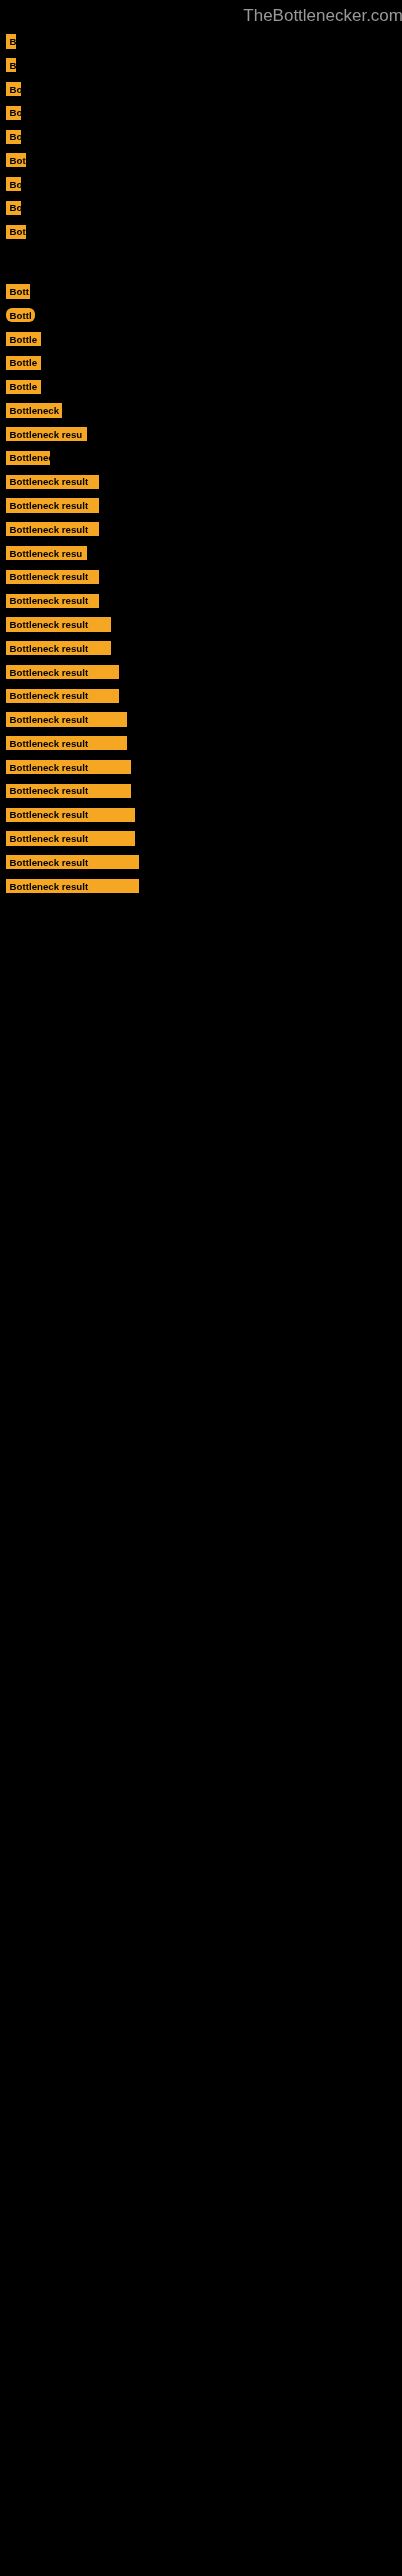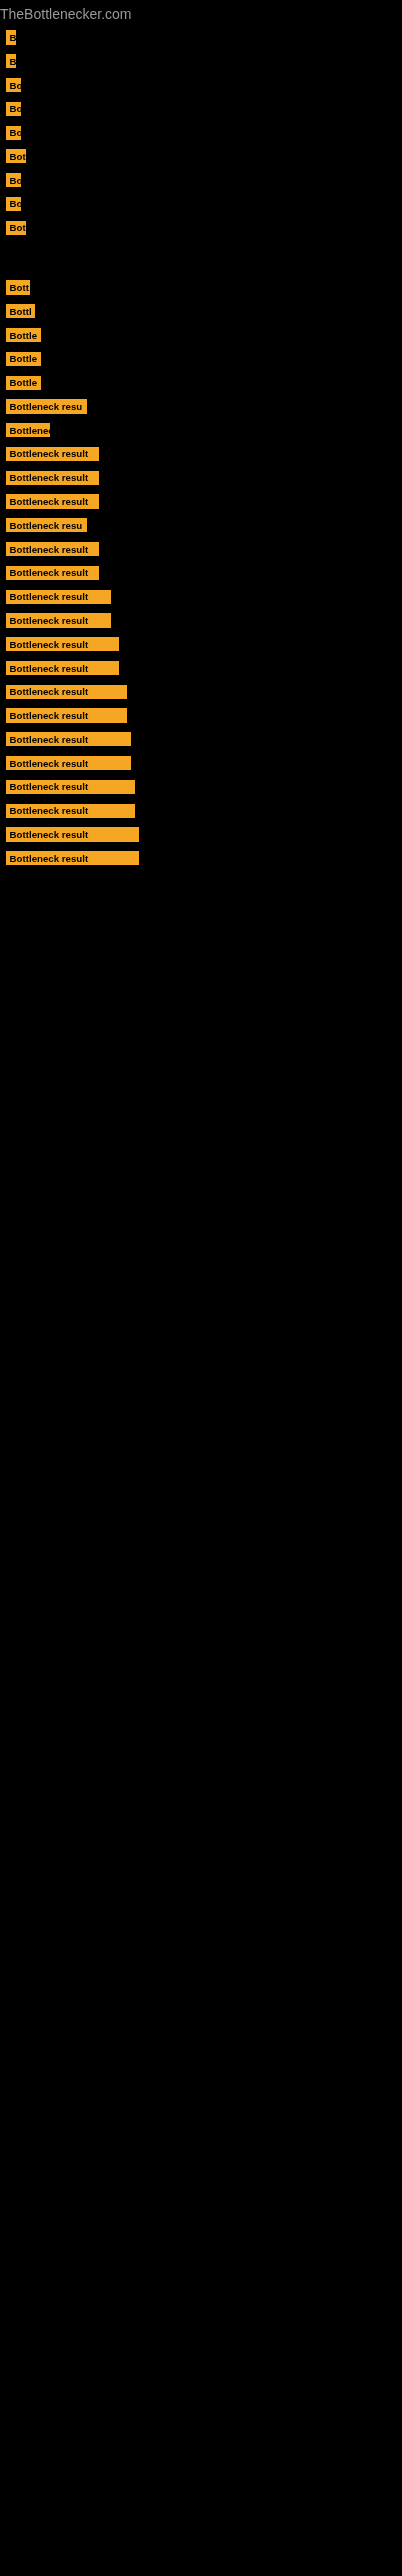--- a/index.html
+++ b/index.html
@@ -9,22 +9,22 @@
     }
     body {
       background-color: #000;
       width: 403px;
       min-height: 2576px;
       font-family: Arial, sans-serif;
       position: relative;
     }
     .site-title {
       color: #999;
-      font-size: 14px;
-      text-align: left;
+      font-size: 17px;
+      text-align: right;
       padding: 6.4px 0 3.2px 0;
       width: 100%;
     }
     .items-container {
       display: flex;
       flex-direction: column;
       padding: 0 0 16px 0;
     }
     .item-row {
       display: flex;
@@ -72,30 +72,33 @@
     <div class="item-row">
       <div class="label-box" style="width: 14.5px;">Bo</div>
     </div>
     <div class="item-row">
       <div class="label-box" style="width: 19.3px;">Bot</div>
     </div>
     <div class="item-row">
       <div class="label-box" style="width: 24px; margin-top: 36px;">Bott</div>
     </div>
     <div class="item-row">
-      <div class="label-box" style="width: 29px;">Bottl</div>
+      <div class="label-box" style="width: 29px; border-radius: 6px;">Bottl</div>
     </div>
     <div class="item-row">
       <div class="label-box" style="width: 35px;">Bottle</div>
     </div>
     <div class="item-row">
       <div class="label-box" style="width: 35px;">Bottle</div>
     </div>
     <div class="item-row">
       <div class="label-box" style="width: 35px;">Bottle</div>
+    </div>
+    <div class="item-row">
+      <div class="label-box" style="width: 56px;">Bottleneck</div>
     </div>
     <div class="item-row">
       <div class="label-box" style="width: 81px;">Bottleneck resu</div>
     </div>
     <div class="item-row">
       <div class="label-box" style="width: 44px;">Bottleneck r</div>
     </div>
     <div class="item-row">
       <div class="label-box" style="width: 93px;">Bottleneck result</div>
     </div>

